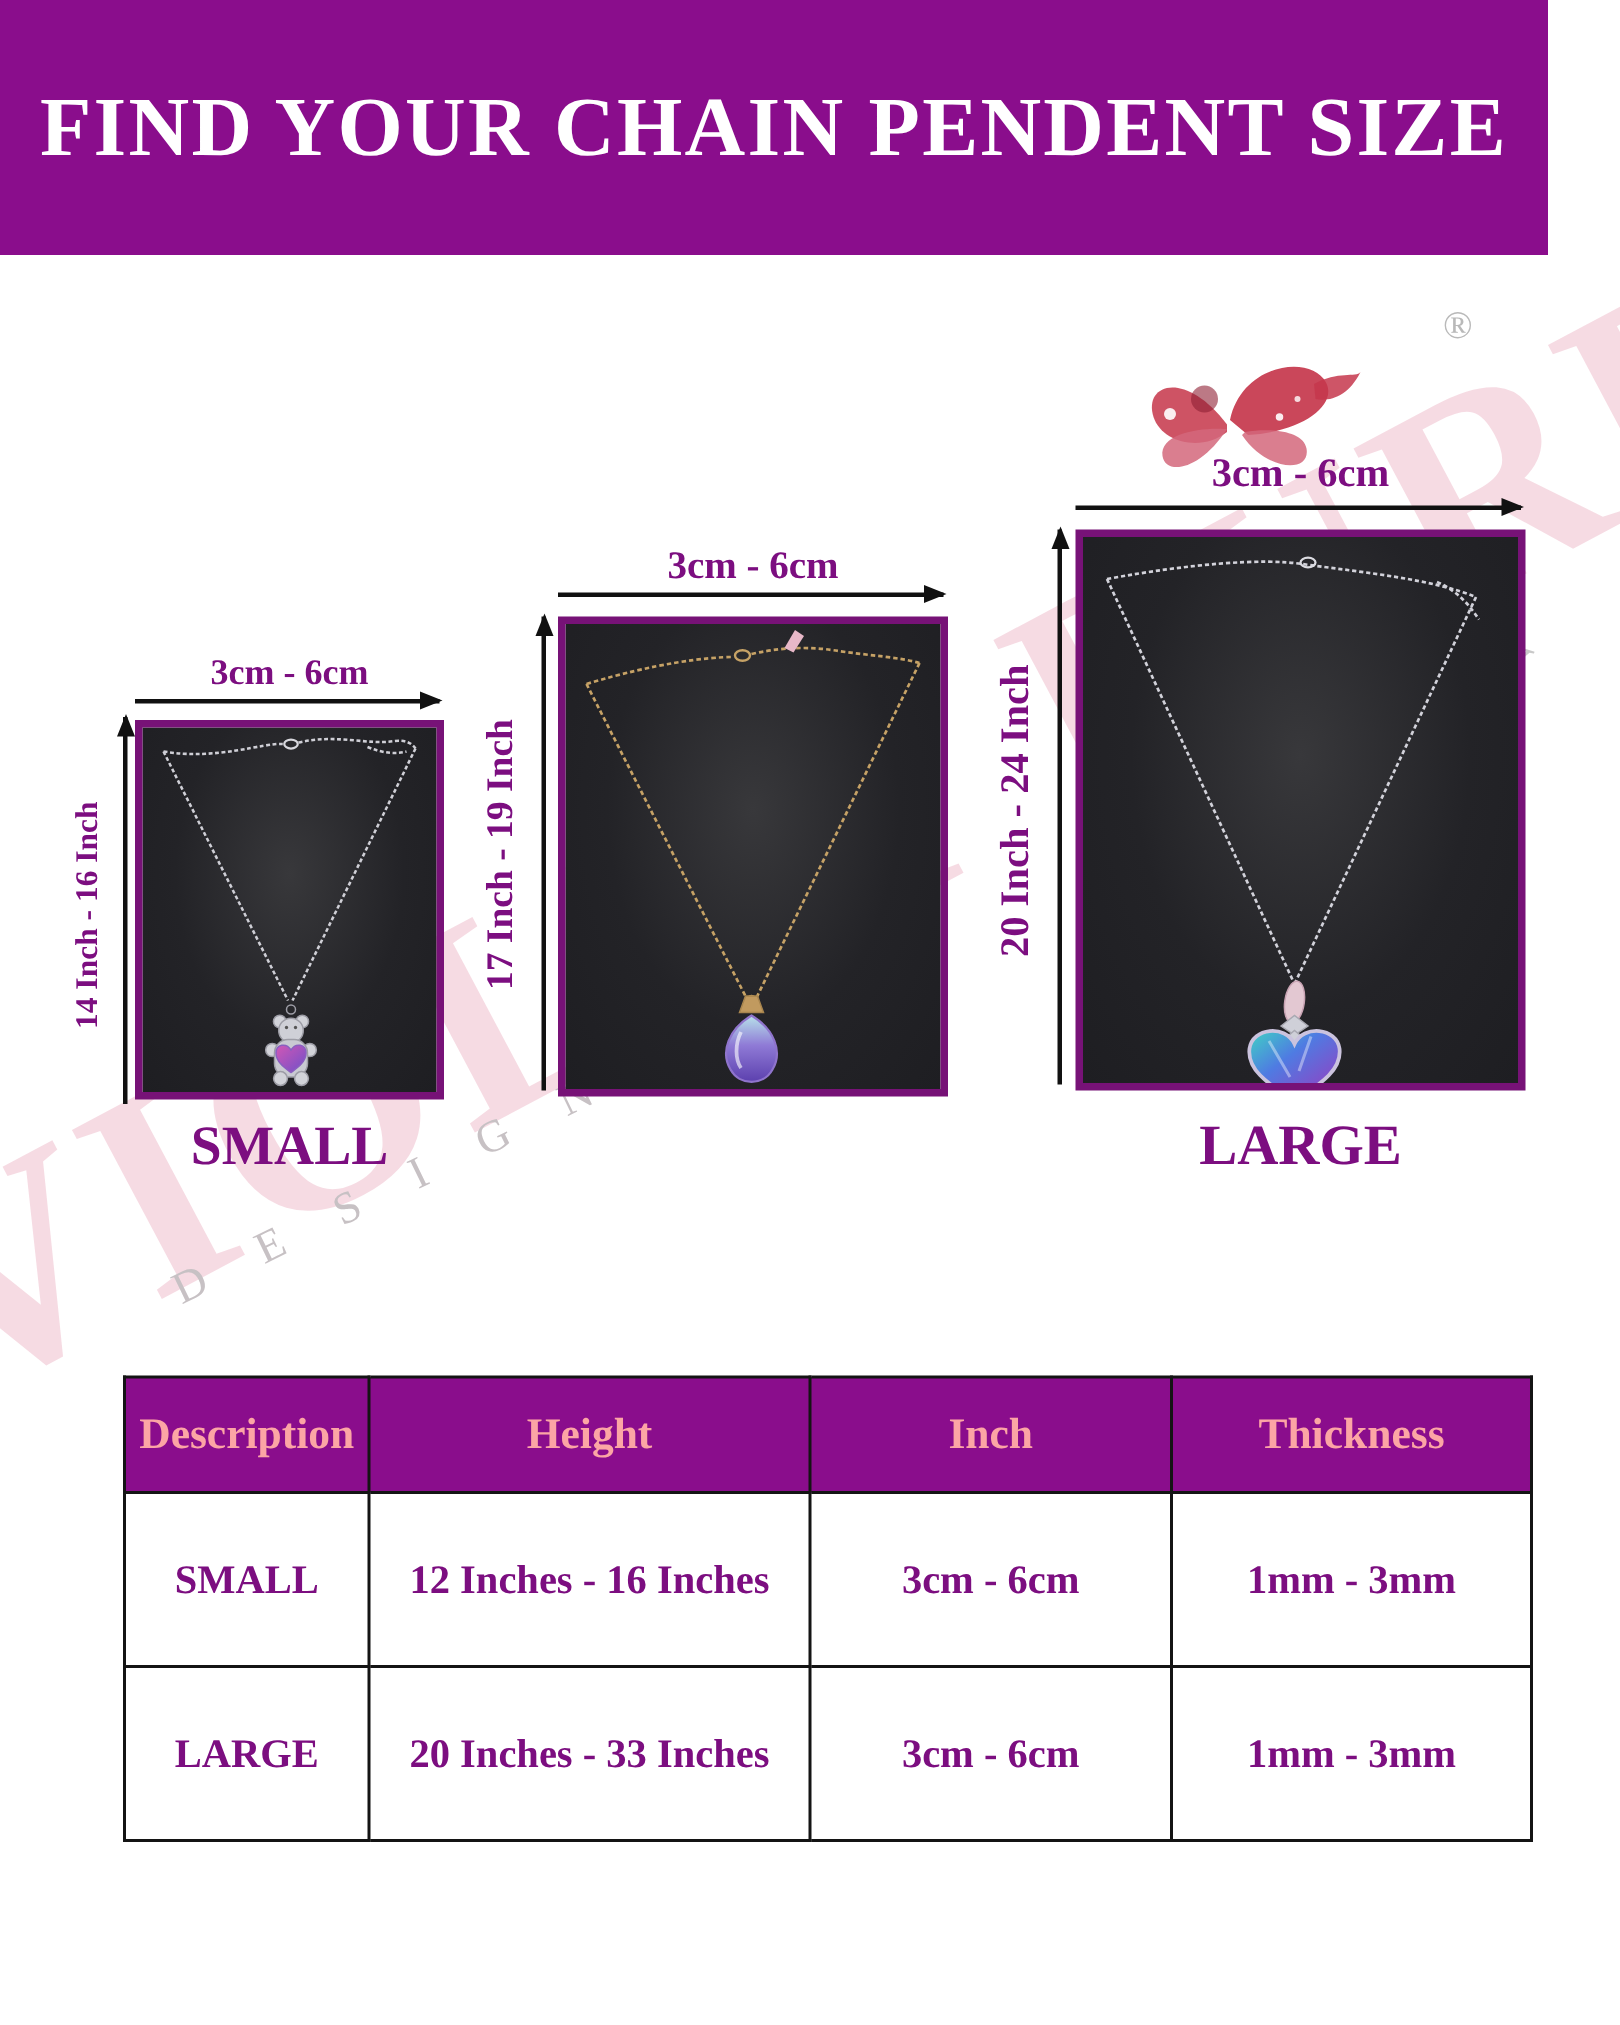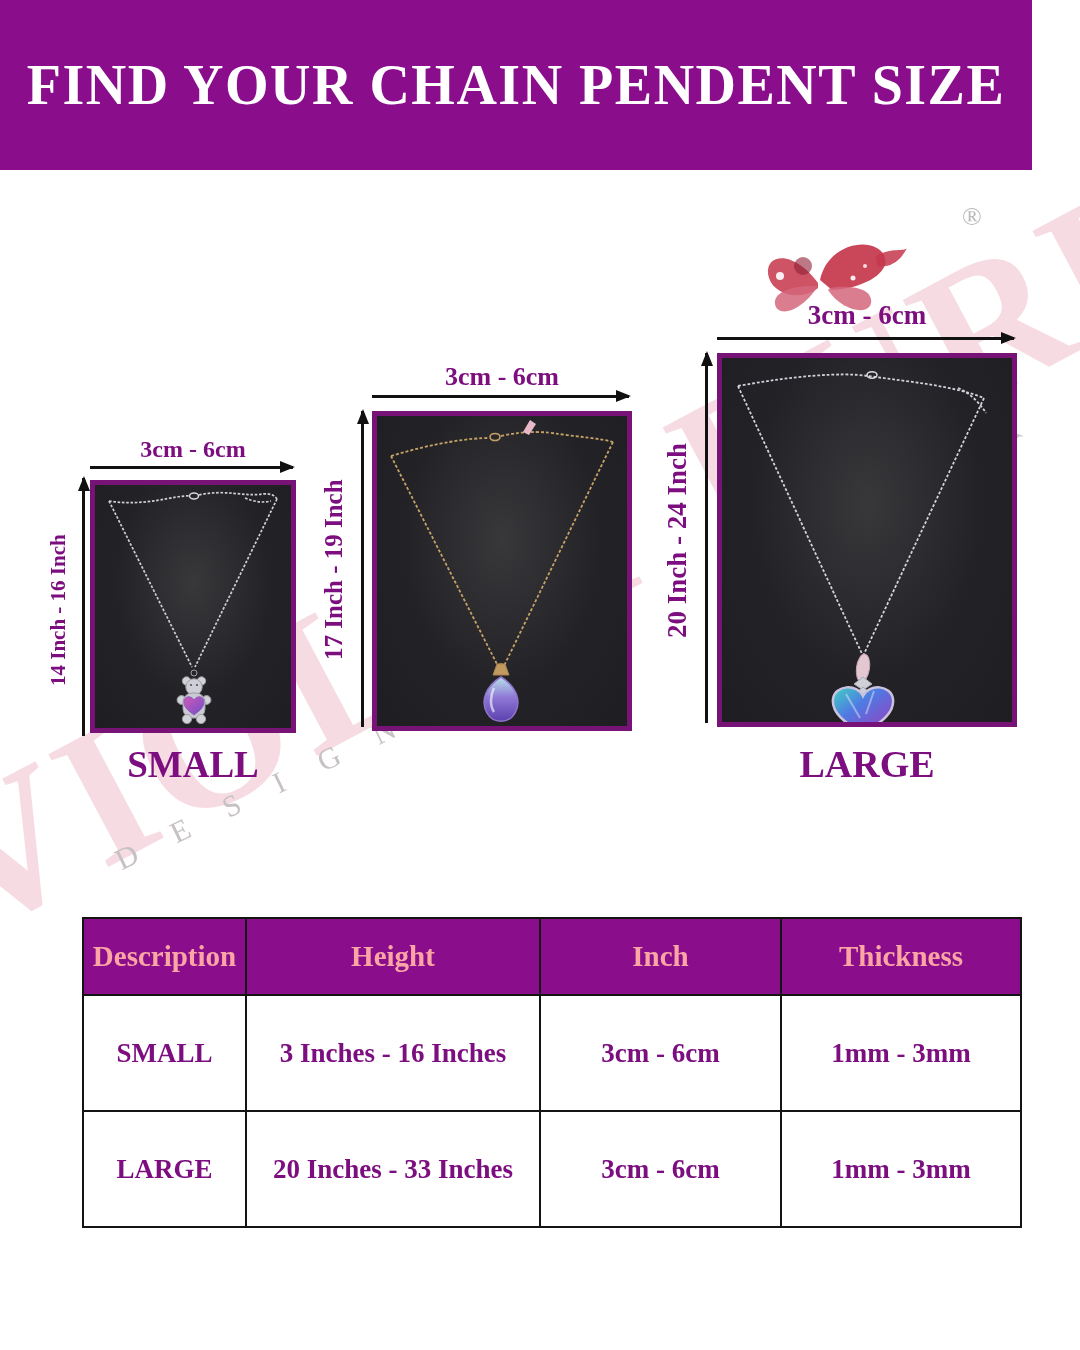--- a/index.html
+++ b/index.html
@@ -203,21 +203,21 @@
       <tr>
         <th>Description</th>
         <th>Height</th>
         <th>Inch</th>
         <th>Thickness</th>
       </tr>
     </thead>
     <tbody>
       <tr>
         <td>SMALL</td>
-        <td>3 Inches - 16 Inches</td>
+        <td>12 Inches - 16 Inches</td>
         <td>3cm - 6cm</td>
         <td>1mm - 3mm</td>
       </tr>
       <tr>
         <td>LARGE</td>
         <td>20 Inches - 33 Inches</td>
         <td>3cm - 6cm</td>
         <td>1mm - 3mm</td>
       </tr>
     </tbody>

